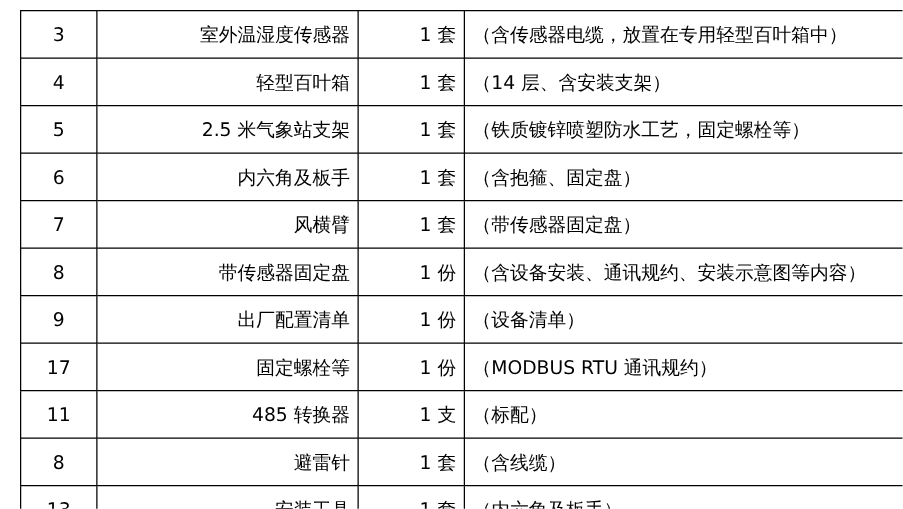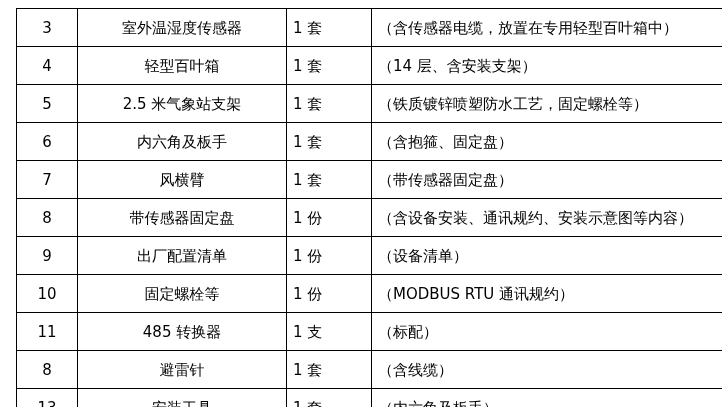--- a/index.html
+++ b/index.html
@@ -28,26 +28,26 @@
     vertical-align: middle;
     line-height: 1.2;
     font-family: "DejaVu Sans", "Liberation Sans", sans-serif;
   }
   .col-index {
     width: 48px;
     text-align: center;
   }
   .col-name {
     width: 196px;
-    text-align: center;
+    text-align: right;
     padding-left: 14px;
   }
   .col-qty {
     width: 72px;
-    text-align: left;
+    text-align: right;
   }
   .col-remark {
     width: 374px;
     text-align: left;
     padding-left: 14px;
   }
   .cell-text {
     display: block;
     white-space: nowrap;
     overflow: hidden;
@@ -151,21 +151,21 @@
         </td>
       <td class="col-qty">
           <span class="cell-text">1 份</span>
         </td>
       <td class="col-remark">
           <span class="cell-text">（设备清单）</span>
         </td>
     </tr>
     <tr>
       <td class="col-index">
-          <span class="cell-text">10</span>
+          <span class="cell-text">17</span>
         </td>
       <td class="col-name">
           <span class="cell-text">固定螺栓等</span>
         </td>
       <td class="col-qty">
           <span class="cell-text">1 份</span>
         </td>
       <td class="col-remark">
           <span class="cell-text">（MODBUS RTU 通讯规约）</span>
         </td>

